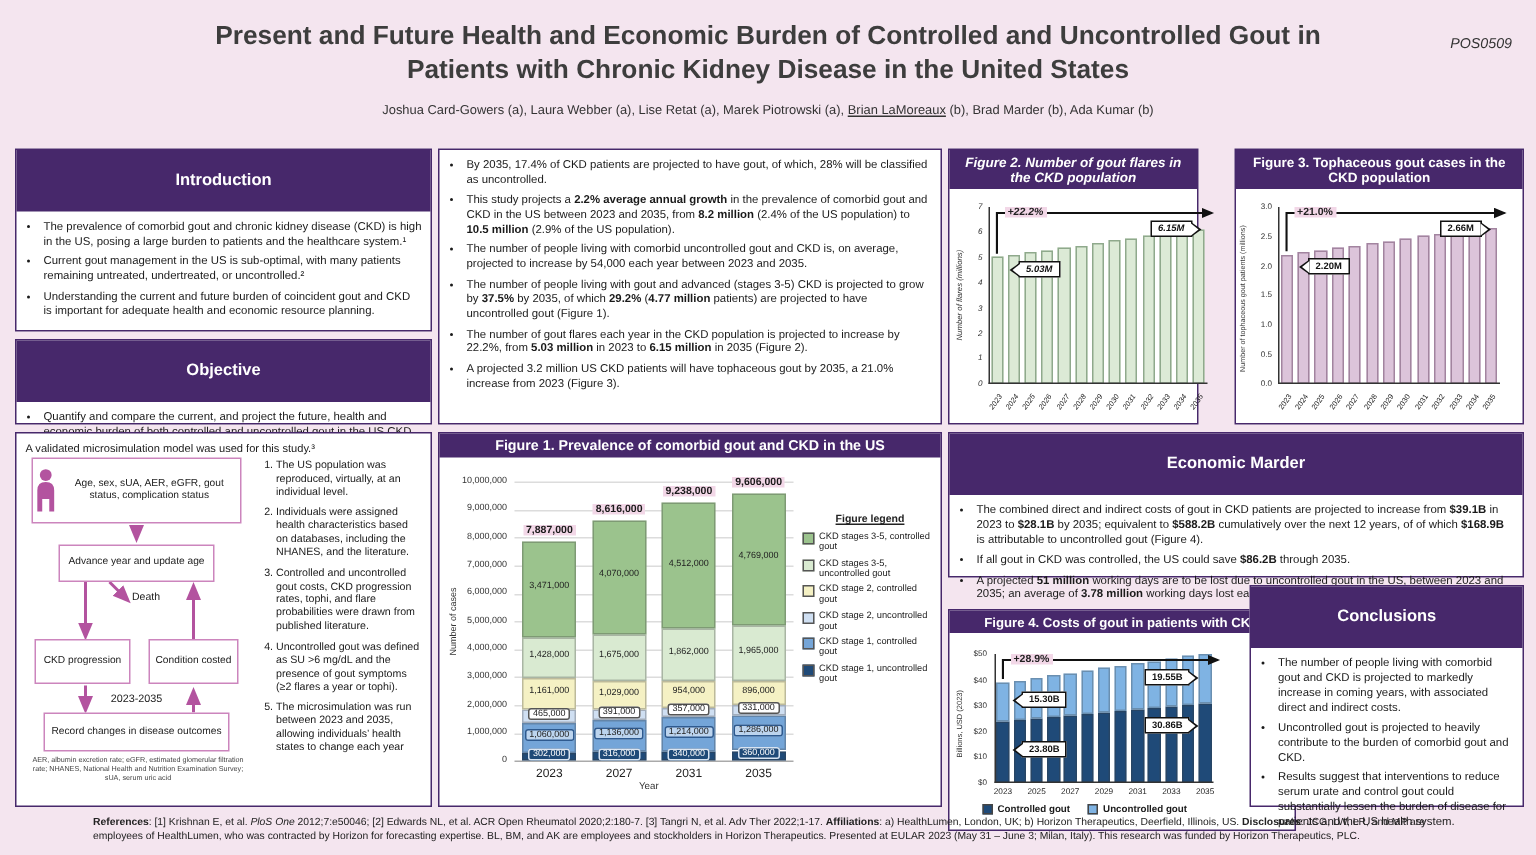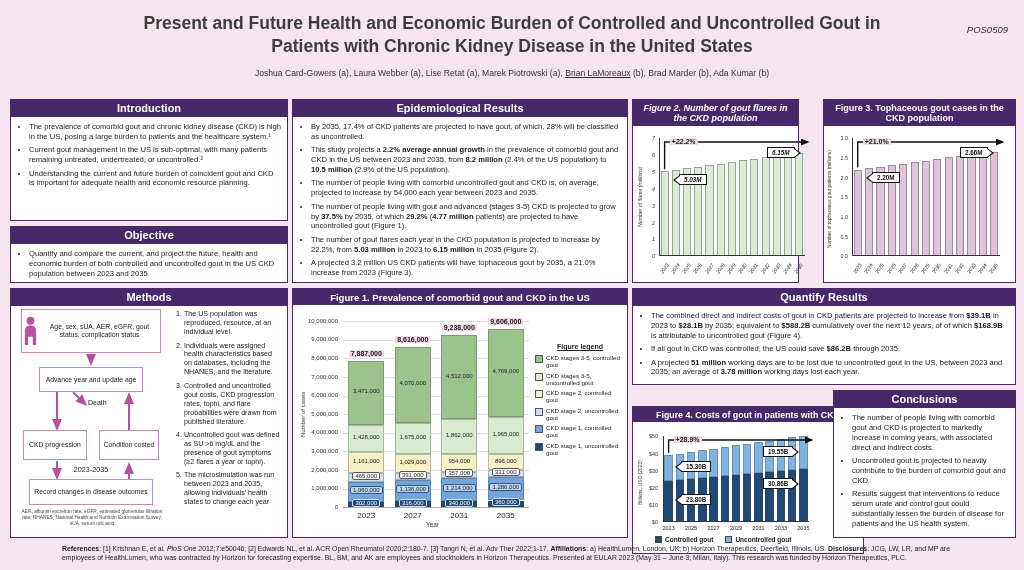--- a/index.html
+++ b/index.html
@@ -6,21 +6,21 @@
   .poster{position:relative;width:1024px;height:570px;background:#f4e5ef;
     font-family:"Liberation Sans",sans-serif;color:#1a1a1a;overflow:hidden;}
   
   .pos-code{position:absolute;top:24px;right:16px;font-size:9.5px;color:#333;font-style:italic;}
   .title{position:absolute;top:12px;left:122px;width:780px;margin:0;text-align:center;
     font-size:17.5px;font-weight:bold;line-height:1.32;color:#3d3d3d;}
   .authors{position:absolute;top:68px;left:0;width:100%;text-align:center;font-size:8.6px;color:#333;}
   
   .panel{position:absolute;background:#fff;border:1.5px solid #47286b;box-sizing:border-box;}
   .ph{background:#47286b;color:#fff;font-weight:bold;text-align:center;font-size:11px;
-    padding:2px 3px;line-height:1.2;}
+    padding:14px 3px;line-height:1.2;}
   .ph.small{font-size:9px;line-height:1.18;padding:2.5px 3px;}
   .pbody{padding:3px 6px;position:relative;}
   ul.bullets{margin:2px 0 0;padding-left:12px;list-style:disc;}
   ul.bullets li{font-size:7.6px;line-height:1.3;margin-bottom:3.5px;}
   .concl li{font-size:7.2px;line-height:1.24;margin-bottom:3px;}
   
   .m-intro{font-size:7.4px;margin:2px 0 2px;}
   .m-cols{display:flex;gap:4px;}
   .flow{position:relative;width:150px;height:218px;flex:0 0 auto;}
   .fbox{position:absolute;background:#fff;border:1.5px solid #cc85bd;font-size:6.8px;text-align:center;
@@ -102,22 +102,22 @@
   <section class="panel" style="left:10px;top:226px;width:278px;height:57px;">
     <div class="ph">Objective</div>
     <div class="pbody">
       <ul class="bullets">
         <li>Quantify and compare the current, and project the future, health and economic burden of both controlled and uncontrolled gout in the US CKD population between 2023 and 2035.</li>
       </ul>
     </div>
   </section>
 
   <section class="panel" style="left:10px;top:288px;width:278px;height:250px;">
-    <div class="ph">Methods</div>
-    <div class="pbody">
+    <div class="pbody">
+      <div class="m-intro">A validated microsimulation model was used for this study.³</div>
       <div class="m-cols">
         <div class="flow">
           <svg class="flow-svg" width="150" height="200">
             <defs>
               <marker id="fah" markerWidth="7" markerHeight="7" refX="4.5" refY="2.5" orient="auto">
                 <path d="M0,0 L6,2.5 L0,5 Z" fill="#b3539f"></path>
               </marker>
             </defs>
             <line x1="74" y1="45" x2="74" y2="54" stroke="#b3539f" stroke-width="2" marker-end="url(#fah)"></line>
             <line x1="40" y1="83" x2="40" y2="119" stroke="#b3539f" stroke-width="2" marker-end="url(#fah)"></line>
@@ -143,32 +143,31 @@
           <div class="fbox" style="left:82px;top:121px;width:60px;height:30px;">
             <span>Condition costed</span>
           </div>
           <div class="flow-years" style="left:46px;top:156px;width:56px;">2023-2035</div>
           <div class="fbox" style="left:12px;top:170px;width:124px;height:26px;">
             <span>Record changes in disease outcomes</span>
           </div>
           <div class="flow-note">AER, albumin excretion rate; eGFR, estimated glomerular filtration rate; NHANES, National Health and Nutrition Examination Survey; sUA, serum uric acid</div>
         </div>
         <ol class="steps">
-          <li>The US population was reproduced, resource, at an individual level.</li>
+          <li>The US population was reproduced, virtually, at an individual level.</li>
           <li>Individuals were assigned health characteristics based on databases, including the NHANES, and the literature.</li>
           <li>Controlled and uncontrolled gout costs, CKD progression rates, tophi, and flare probabilities were drawn from published literature.</li>
           <li>Uncontrolled gout was defined as SU &gt;6 mg/dL and the presence of gout symptoms (≥2 flares a year or tophi).</li>
           <li>The microsimulation was run between 2023 and 2035, allowing individuals’ health states to change each year</li>
         </ol>
       </div>
     </div>
   </section>
 
   <section class="panel" style="left:292px;top:99px;width:336px;height:184px;">
-    <div class="ph">Epidemiological Results</div>
     <div class="pbody">
       <ul class="bullets">
         <li>By 2035, 17.4% of CKD patients are projected to have gout, of which, 28% will be classified as uncontrolled.</li>
         <li>This study projects a <b>2.2% average annual growth</b> in the prevalence of comorbid gout and CKD in the US between 2023 and 2035, from <b>8.2 million</b> (2.4% of the US population) to <b>10.5 million</b> (2.9% of the US population).</li>
         <li>The number of people living with comorbid uncontrolled gout and CKD is, on average, projected to increase by 54,000 each year between 2023 and 2035.</li>
         <li>The number of people living with gout and advanced (stages 3-5) CKD is projected to grow by <b>37.5%</b> by 2035, of which <b>29.2%</b> (<b>4.77 million</b> patients) are projected to have uncontrolled gout (Figure 1).</li>
         <li>The number of gout flares each year in the CKD population is projected to increase by 22.2%, from <b>5.03 million</b> in 2023 to <b>6.15 million</b> in 2035 (Figure 2).</li>
         <li>A projected 3.2 million US CKD patients will have tophaceous gout by 2035, a 21.0% increase from 2023 (Figure 3).</li>
       </ul>
     </div>
@@ -386,21 +385,21 @@
           </defs>
           <polyline points="33.69230769230769,41.466666666666654 33.69230769230769,16 179,16" fill="none" stroke="#111" stroke-width="1.4" marker-end="url(#ahfigure3)"></polyline>
         </svg>
         <div class="growth" style="left: 38.6923px; top: 12px;">+21.0%</div>
         <div class="callout left" style="left: 48px; top: 46px;">2.20M<span class="tri outer"></span><span class="tri inner"></span></div>
         <div class="callout right" style="left: 136px; top: 21px;">2.66M<span class="tri outer"></span><span class="tri inner"></span></div>
       </div>
   </section>
 
   <section class="panel" style="left:632px;top:288px;width:384px;height:97px;">
-    <div class="ph">Quantify Results</div>
+    <div class="ph">Economic Marder</div>
     <div class="pbody">
       <ul class="bullets">
         <li>The combined direct and indirect costs of gout in CKD patients are projected to increase from <b>$39.1B</b> in 2023 to <b>$28.1B</b> by 2035; equivalent to <b>$588.2B</b> cumulatively over the next 12 years, of of which <b>$168.9B</b> is attributable to uncontrolled gout (Figure 4).</li>
         <li>If all gout in CKD was controlled, the US could save <b>$86.2B</b> through 2035.</li>
         <li>A projected <b>51 million</b> working days are to be lost due to uncontrolled gout in the US, between 2023 and 2035; an average of <b>3.78 million</b> working days lost each year.</li>
       </ul>
     </div>
   </section>
 
   <section class="panel" style="left:632px;top:390px;width:232px;height:148px;margin-top:16px;">

